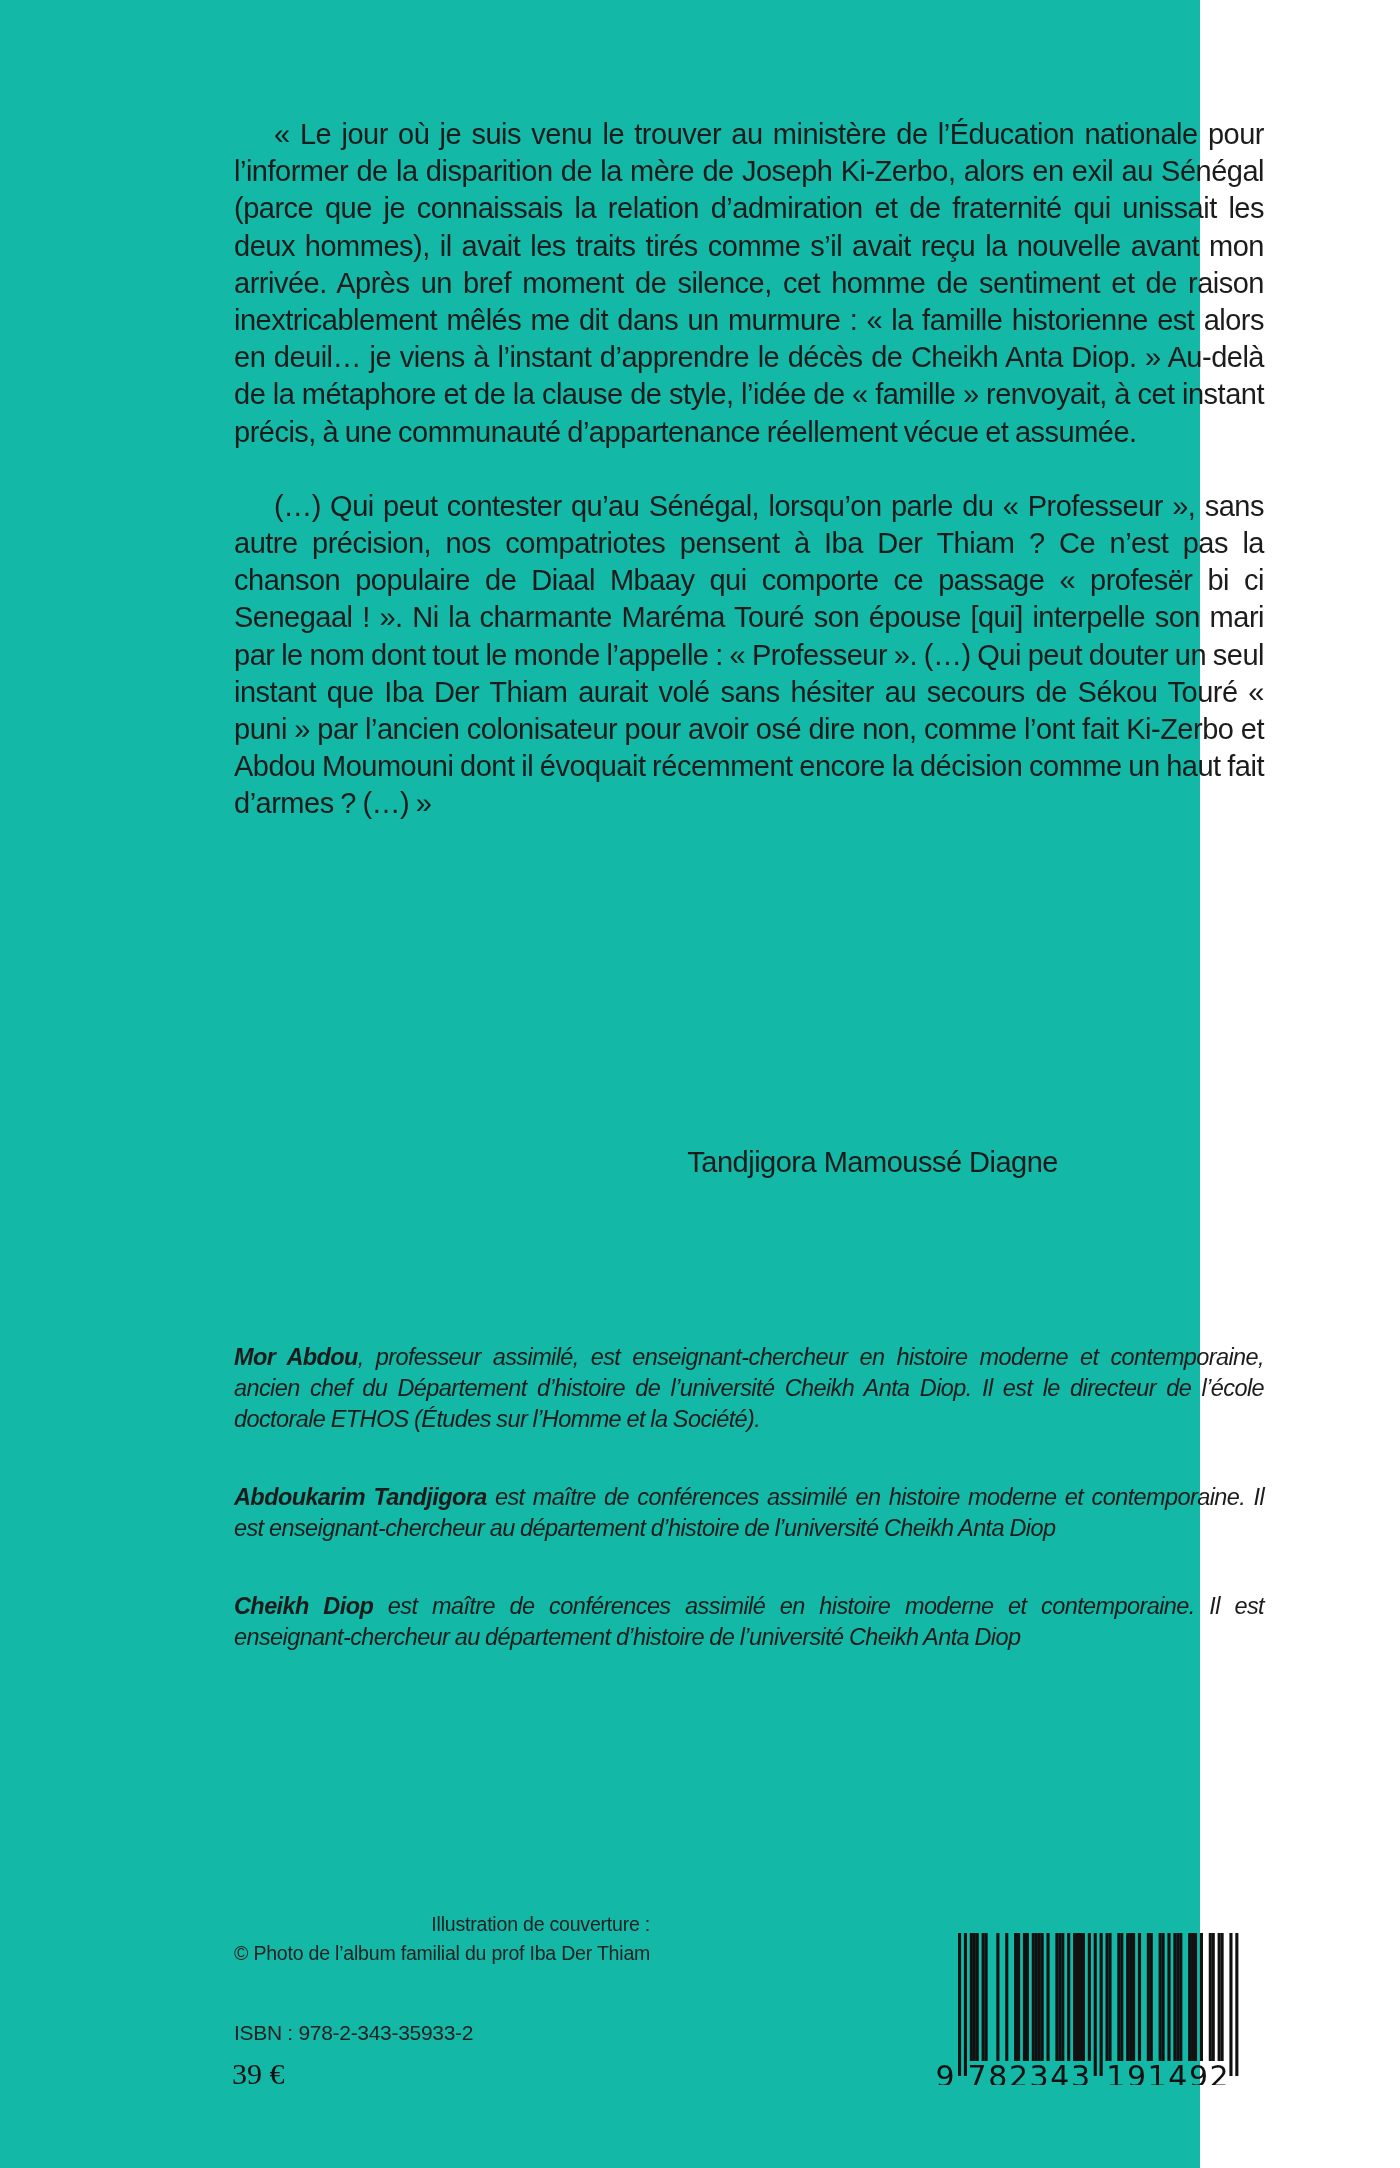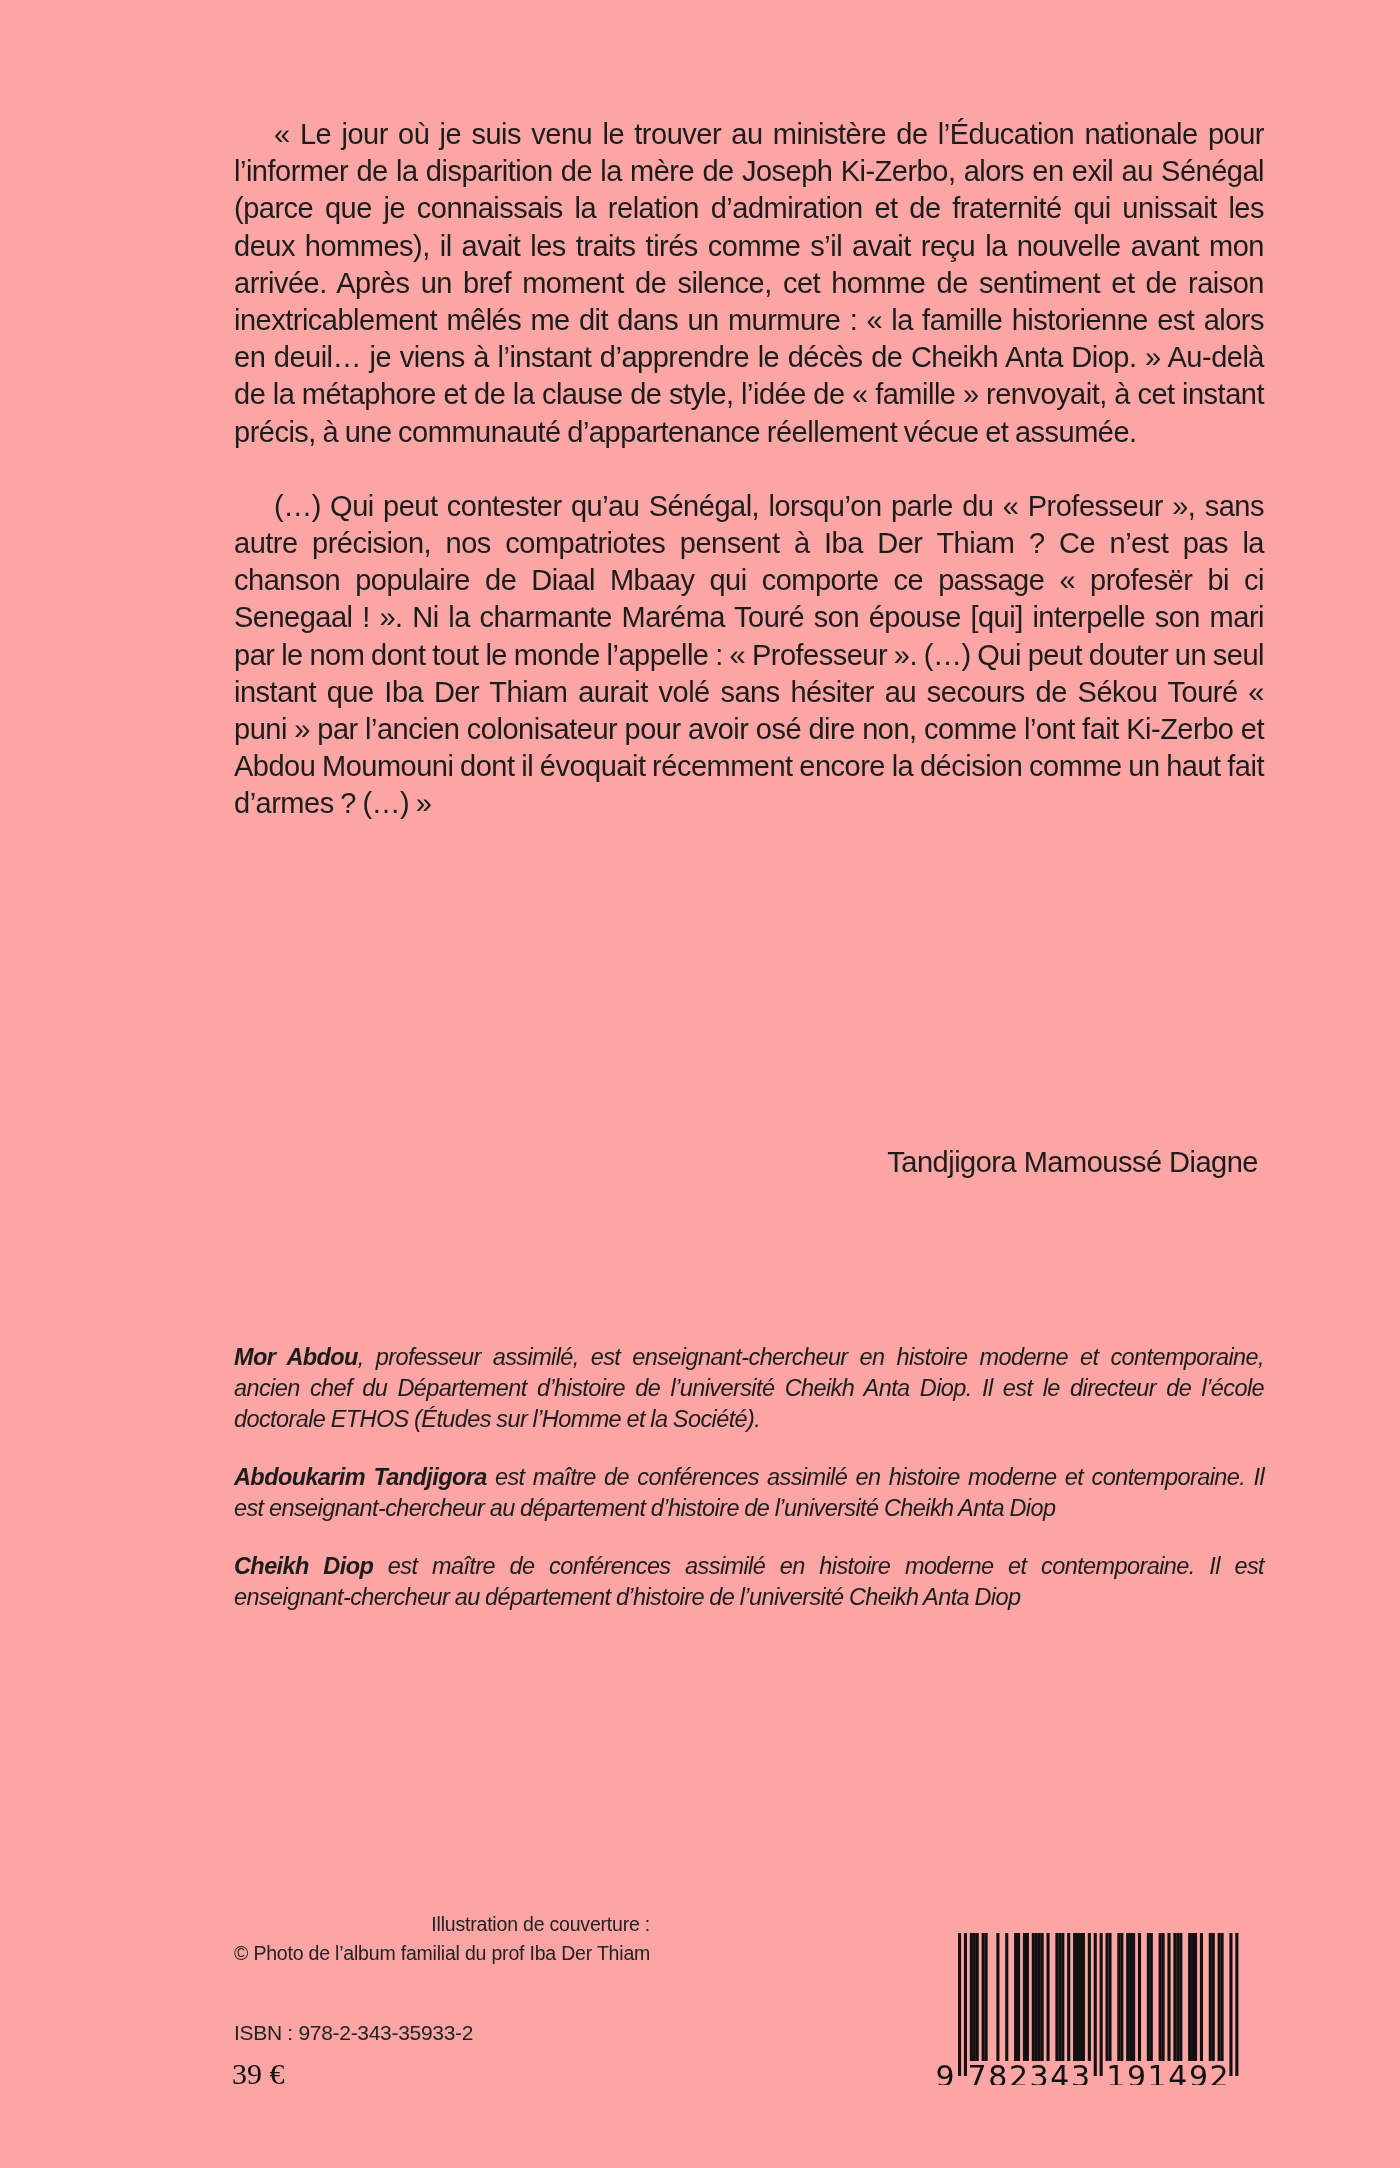--- a/index.html
+++ b/index.html
@@ -11,23 +11,23 @@
     width: 1400px;
     height: 2168px;
     position: relative;
     overflow: hidden;
     color: #1a1a1a;
     font-family: "Liberation Sans", sans-serif;
   }
   .page {
     position: absolute;
     left: 0; top: 0;
-    width: 1400px;
+    width: 1200px;
     height: 2168px;
-    background: #fca5a5;
+    background: #14b8a6;
   }
   .quote-block {
     position: absolute;
     left: 234px;
     top: 116px;
     width: 1030px;
   }
   .quote-para {
     margin: 0;
     font-family: "Liberation Sans", sans-serif;
@@ -62,21 +62,21 @@
     margin: 0;
     font-family: "Liberation Sans", sans-serif;
     font-style: italic;
     font-size: 23.5px;
     line-height: 31px;
     letter-spacing: -0.6px;
     word-spacing: -0.5px;
     text-align: justify;
     color: #1c1c1c;
   }
-  .bio + .bio { margin-top: 27px; }
+  .bio + .bio { margin-top: 47px; }
   .bio .bio-name { font-weight: bold; }
   .credits {
     position: absolute;
     left: 234px;
     top: 1910px;
     font-family: "Liberation Sans", sans-serif;
     font-size: 19.5px;
     line-height: 29px;
     color: #222;
     letter-spacing: -0.2px;

